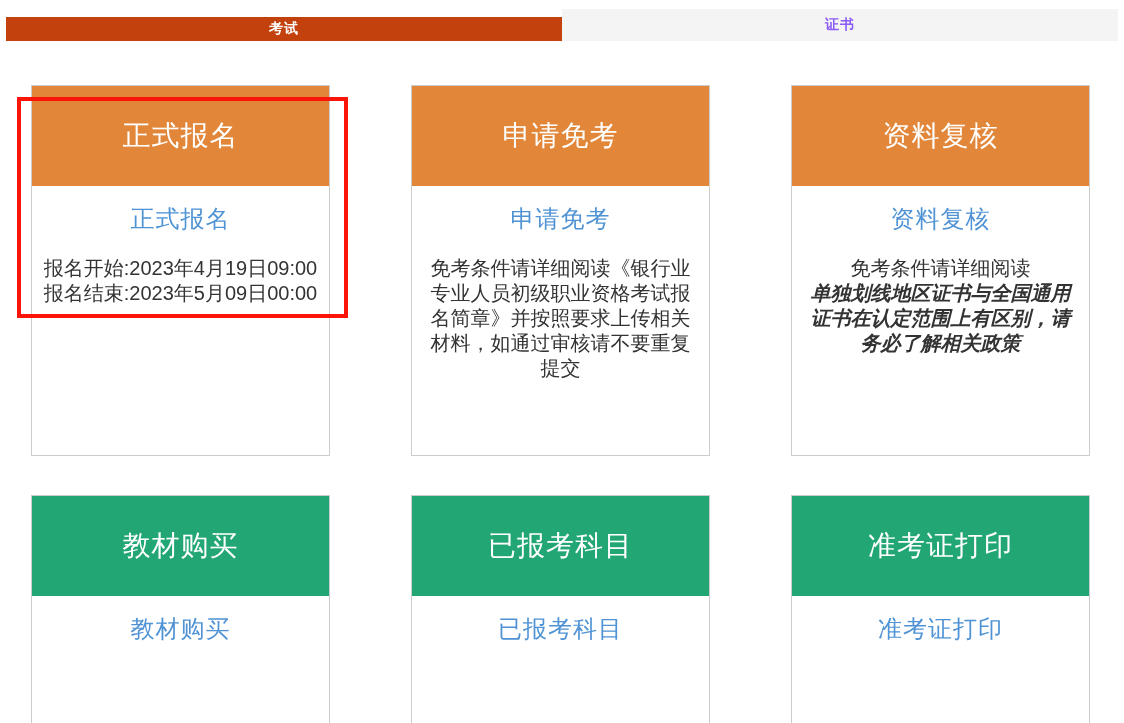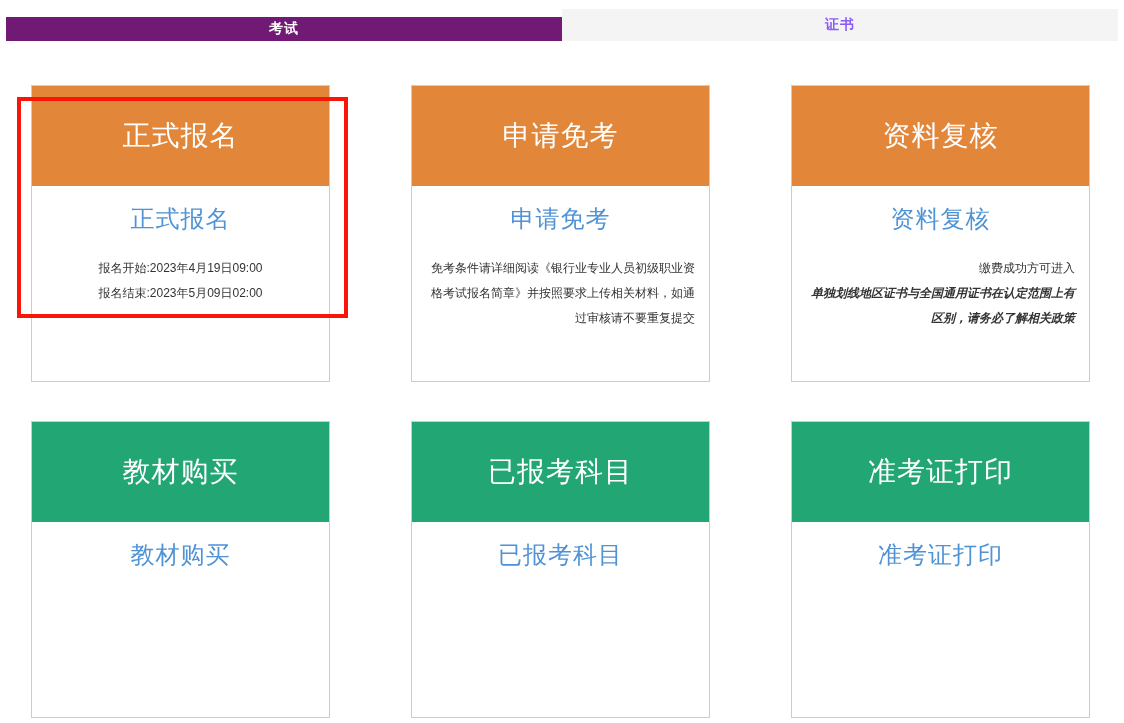--- a/index.html
+++ b/index.html
@@ -5,42 +5,42 @@
   html,body { margin:0; padding:0; }
   body {
     width:1124px; height:723px; background:#ffffff; position:relative; overflow:hidden;
     font-family:"Liberation Sans", sans-serif; color:#333;
   }
   .tabbar { display:flex; margin:9px 6px 0 6px; height:32px; }
   .tab {
     flex:1; display:flex; align-items:center; justify-content:center;
     font-size:14px; font-weight:bold; cursor:pointer; letter-spacing:1px;
   }
-  .tab.active   { background:#701a75; color:#ffffff;margin-top:8px; }
+  .tab.active   { background:#c2410c; color:#ffffff;margin-top:8px; }
   .tab.inactive { background:#f4f4f4; color:#8b5cf6; }
 
   .grid {
     margin:44px 34px 0 31px;
     display:grid; grid-template-columns:repeat(3,299px);
     column-gap:81px; row-gap:39px;
   }
-  .card { box-sizing:border-box; border:1px solid #cccccc; height:297px; background:#fff; overflow:hidden; }
+  .card { box-sizing:border-box; border:1px solid #cccccc; height:371px; background:#fff; overflow:hidden; }
   .card-header {
     height:100px; display:flex; align-items:center; justify-content:center;
     color:#ffffff; font-size:28px; letter-spacing:1px;
   }
   .hdr-orange { background:#e28739; }
   .hdr-green  { background:#21a674; }
   .card-link {
     display:block; text-align:center; margin-top:17px;
     font-size:24px; color:#4f93d5; text-decoration:none; cursor:pointer; letter-spacing:1px;
   }
-  .card-text { margin-top:21px; font-size:12px; line-height:25px; color:#333; }
+  .card-text { margin-top:21px; font-size:20px; line-height:25px; color:#333; }
   .center { text-align:center; }
-  .padded { padding:0 14px; text-align:right; }
+  .padded { padding:0 14px; text-align:center; }
   .bold   { font-weight:bold;font-style:italic; }
   .warning { color:#ff0000; font-weight:bold; text-align:center; }
 
   .red-box {
     position:absolute; left:17px; top:97px; width:331px; height:221px;
     border:4px solid #fb1508; box-sizing:border-box; pointer-events:none;
     background:transparent;
   }
 </style>
 </head>
@@ -51,35 +51,35 @@
   <div class="tab inactive">证书</div>
 </div>
 
 <div class="grid">
 
   <div class="card">
     <div class="card-header hdr-orange">正式报名</div>
     <a class="card-link">正式报名</a>
     <div class="card-text center">
       <div>报名开始:2023年4月19日09:00</div>
-      <div>报名结束:2023年5月09日02:00</div>
+      <div>报名结束:2023年5月09日00:00</div>
     </div>
   </div>
 
   <div class="card">
     <div class="card-header hdr-orange">申请免考</div>
     <a class="card-link">申请免考</a>
     <div class="card-text padded">免考条件请详细阅读《银行业专业人员初级职业资格考试报名简章》并按照要求上传相关材料，如通过审核请不要重复提交</div>
   </div>
 
   <div class="card">
     <div class="card-header hdr-orange">资料复核</div>
     <a class="card-link">资料复核</a>
     <div class="card-text padded">
-      <div>缴费成功方可进入</div>
+      <div>免考条件请详细阅读</div>
       <div class="bold">单独划线地区证书与全国通用证书在认定范围上有区别，请务必了解相关政策</div>
     </div>
   </div>
 
   <div class="card">
     <div class="card-header hdr-green">教材购买</div>
     <a class="card-link">教材购买</a>
   </div>
 
   <div class="card">

